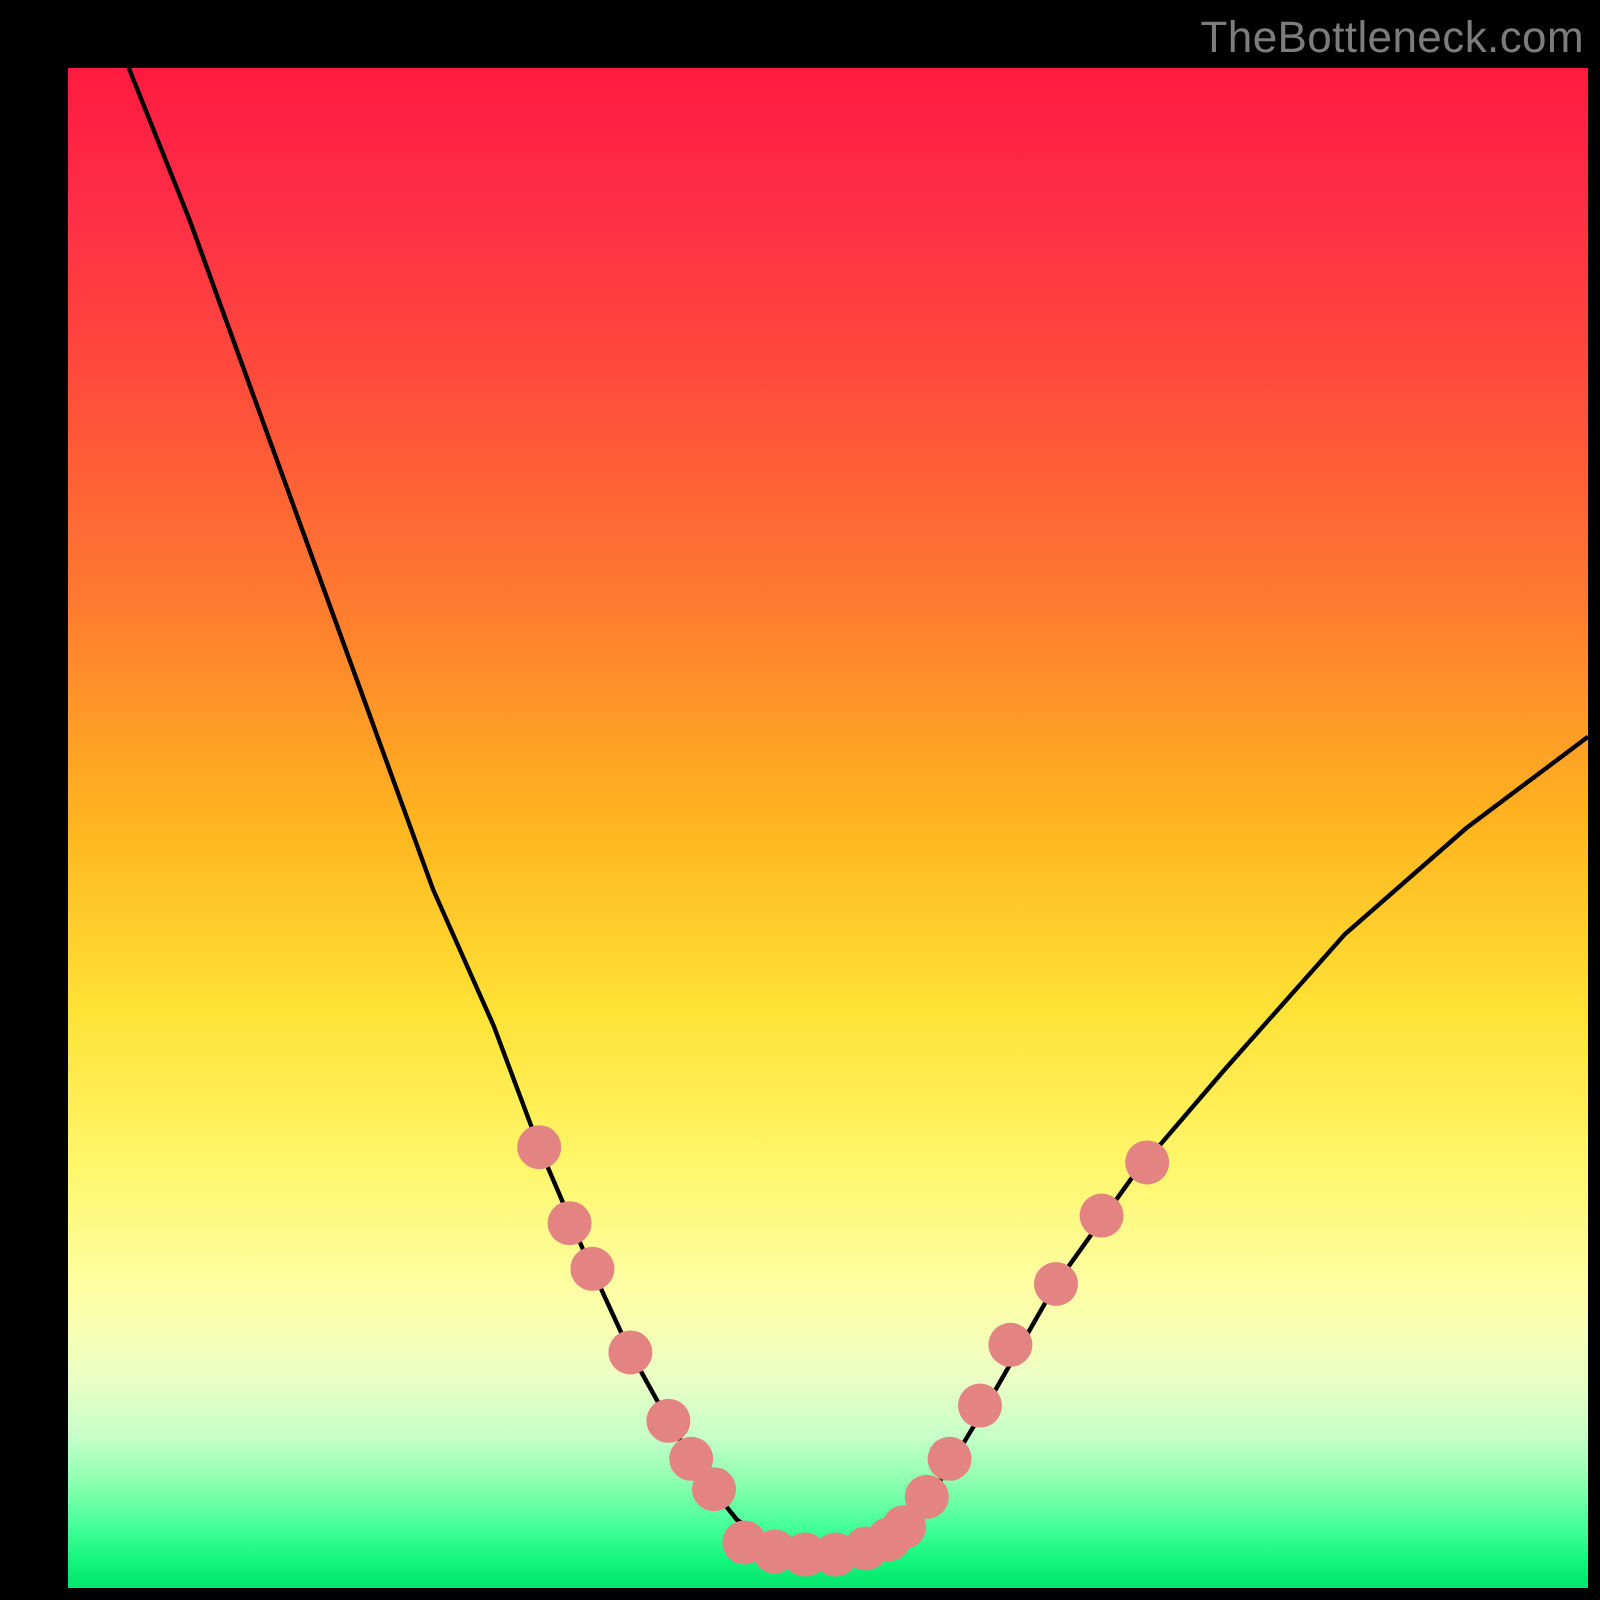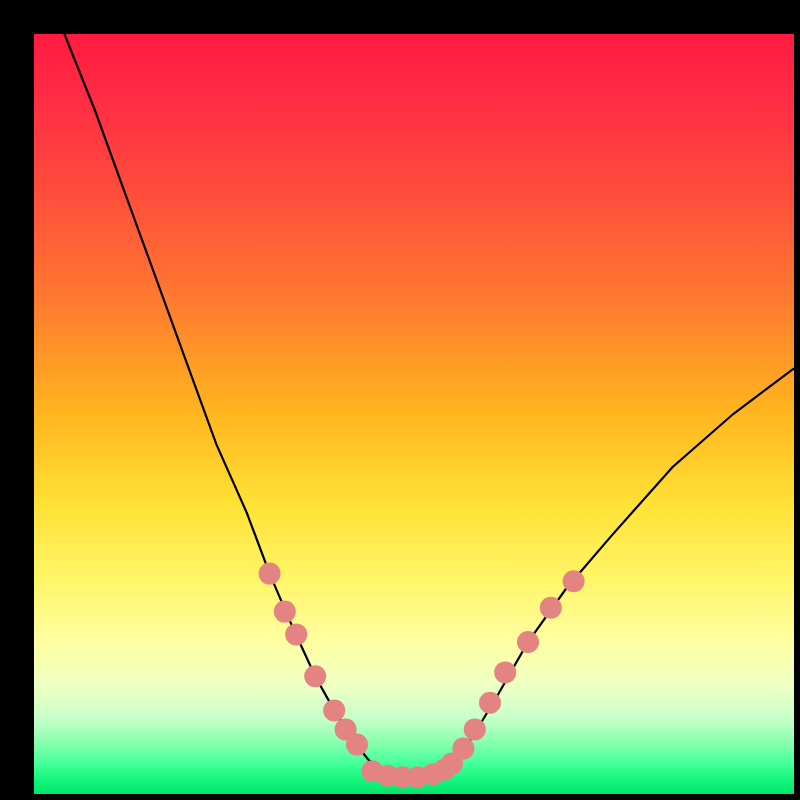--- a/index.html
+++ b/index.html
@@ -105,13 +105,14 @@
           <circle cx="338.2" cy="737.2" r="11" class="flatdot"></circle>
           <circle cx="353.4" cy="741.8" r="11" class="flatdot"></circle>
           <circle cx="368.6" cy="743.3" r="11" class="flatdot"></circle>
           <circle cx="383.8" cy="743.3" r="11" class="flatdot"></circle>
           <circle cx="399.0" cy="740.2" r="11" class="flatdot"></circle>
           <circle cx="410.4" cy="735.7" r="11" class="flatdot"></circle>
         </g>
     </svg>
 
   </div>
+  <div class="watermark">TheBottleneck.com</div>
 </div>
 
 </body></html>

